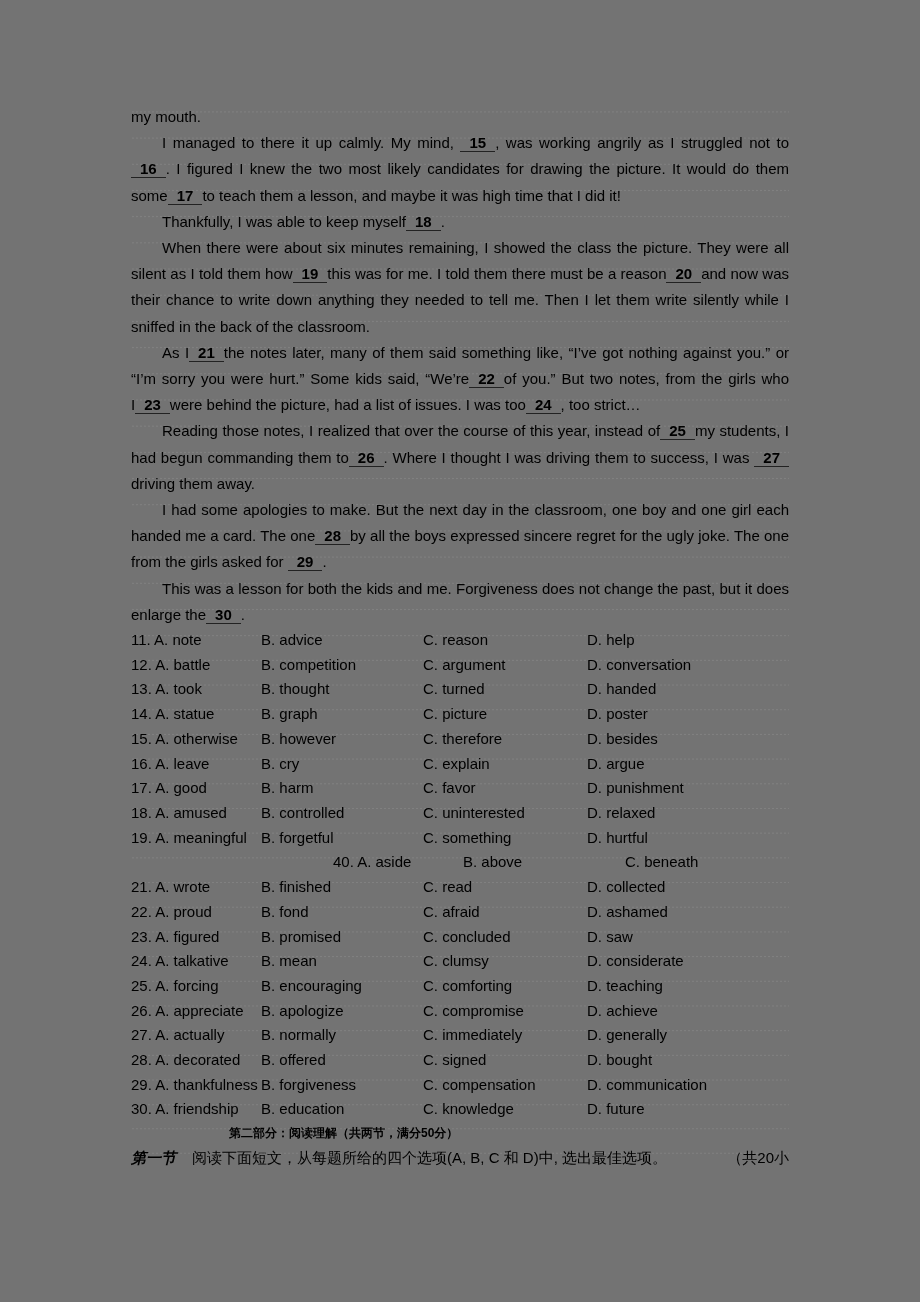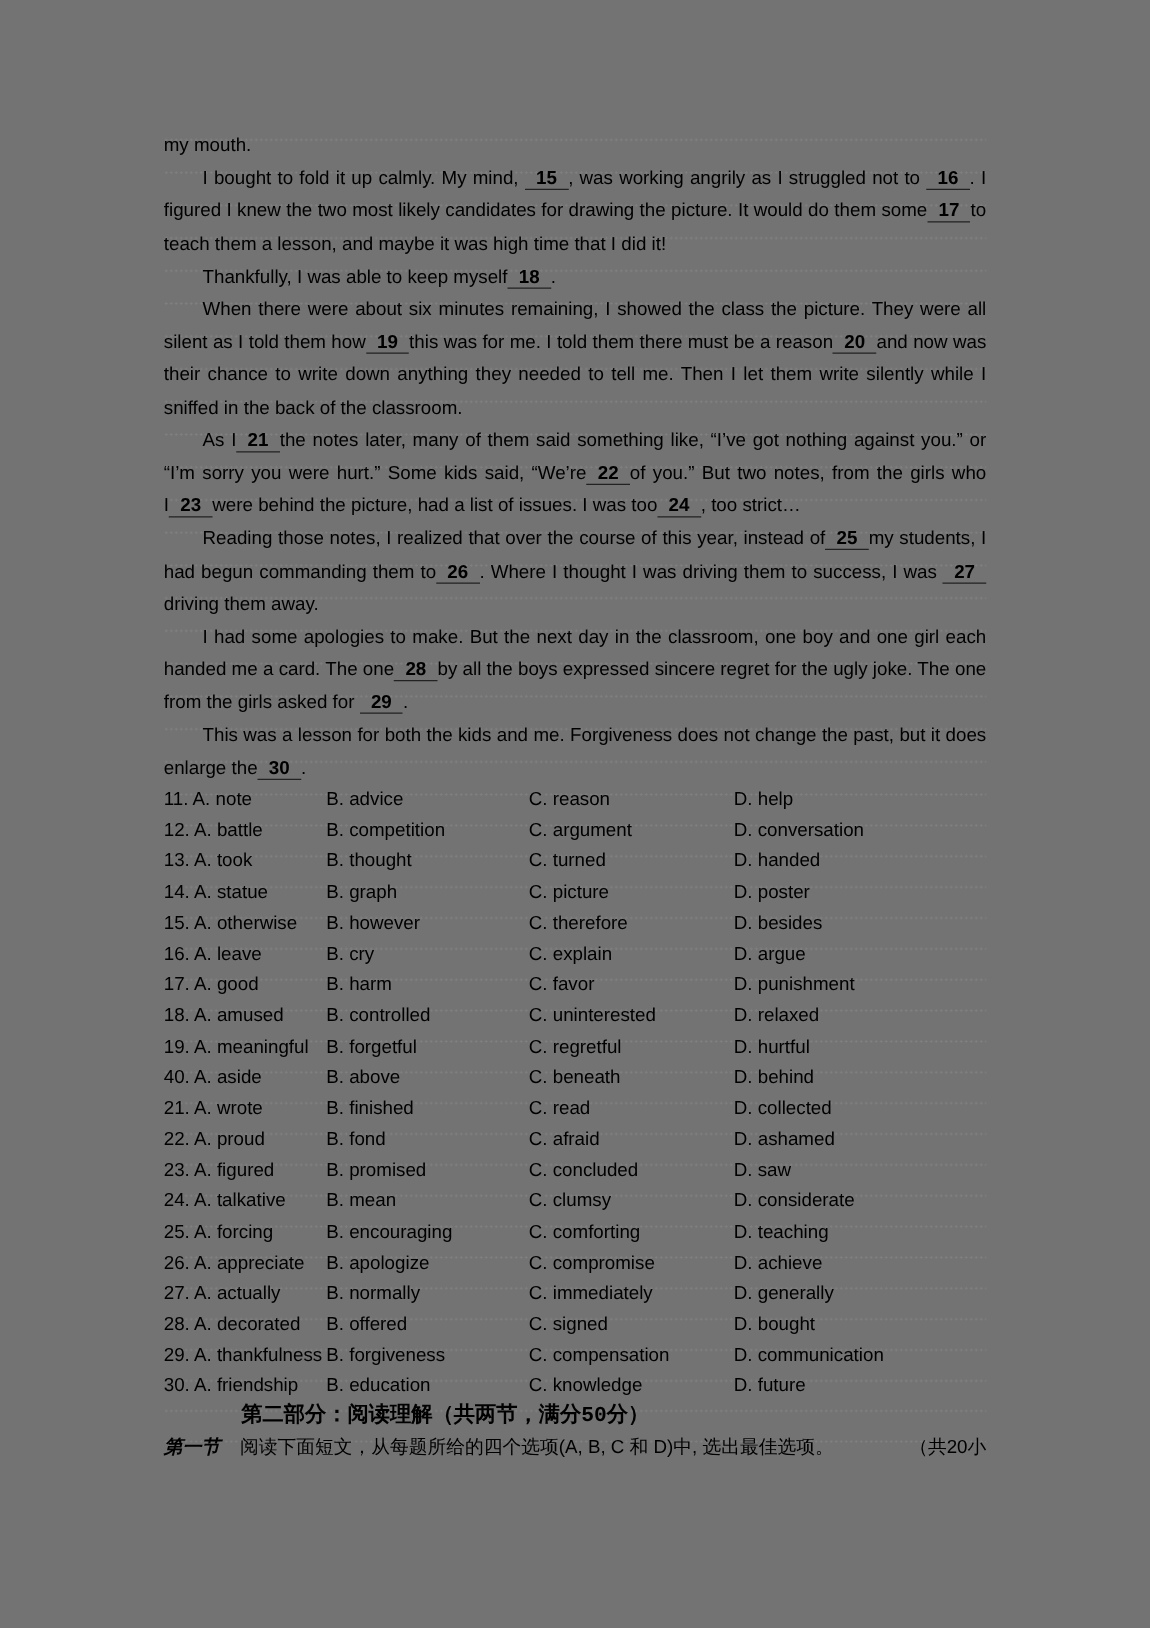--- a/index.html
+++ b/index.html
@@ -48,46 +48,45 @@
   .opt-cell:nth-child(1) { width: 130px; }
   .opt-cell:nth-child(2) { width: 162px; }
   .opt-cell:nth-child(3) { width: 164px; }
   .opt-cell:nth-child(4) { flex: 1; }
   .footer {
     background-image: radial-gradient(circle, rgba(140,140,140,0.55) 0.7px, transparent 1.1px);
     background-size: 4px 24.5px;
     background-position: 0 19px;
   }
   .part2-heading {
-    font-size: 17px;
+    font-size: 12px;
     font-weight: bold;
     line-height: 23px;
-    margin: 0 0 0 62px;
-    font-family: Liberation Mono, monospace;
+    margin: 0 0 0 98px;
   }
   .section1-line {
     display: flex;
     justify-content: space-between;
     align-items: baseline;
     font-size: 15px;
     line-height: 25px;
   }
   .section1-label { font-weight: bold; margin-right: 16px; font-style: italic; }
   .section1-tail { white-space: nowrap; }
 </style>
 </head>
 <body>
 
 <div class="page">
   <div class="content">
 
     <div class="passage">
       <p class="cont">my mouth.</p>
 
-    <p><span>I bought to fold it up calmly. My mind, </span><span class="blank">15</span><span>, was working angrily as I struggled not to </span><span class="blank">16</span><span>. I figured I knew the two most likely candidates for drawing the picture. It would do them some</span><span class="blank">17</span><span>to teach them a lesson, and maybe it was high time that I did it!</span></p>
+    <p><span>I managed to there it up calmly. My mind, </span><span class="blank">15</span><span>, was working angrily as I struggled not to </span><span class="blank">16</span><span>. I figured I knew the two most likely candidates for drawing the picture. It would do them some</span><span class="blank">17</span><span>to teach them a lesson, and maybe it was high time that I did it!</span></p>
         <p><span>Thankfully, I was able to keep myself</span><span class="blank">18</span><span>.</span></p>
         <p><span>When there were about six minutes remaining, I showed the class the picture. They were all silent as I told them how</span><span class="blank">19</span><span>this was for me. I told them there must be a reason</span><span class="blank">20</span><span>and now was their chance to write down anything they needed to tell me. Then I let them write silently while I sniffed in the back of the classroom.</span></p>
         <p><span>As I</span><span class="blank">21</span><span>the notes later, many of them said something like, “I’ve got nothing against you.” or “I’m sorry you were hurt.” Some kids said, “We’re</span><span class="blank">22</span><span>of you.” But two notes, from the girls who I</span><span class="blank">23</span><span>were behind the picture, had a list of issues. I was too</span><span class="blank">24</span><span>, too strict…</span></p>
         <p><span>Reading those notes, I realized that over the course of this year, instead of</span><span class="blank">25</span><span>my students, I had begun commanding them to</span><span class="blank">26</span><span>. Where I thought I was driving them to success, I was </span><span class="blank">27</span><span> driving them away.</span></p>
         <p><span>I had some apologies to make. But the next day in the classroom, one boy and one girl each handed me a card. The one</span><span class="blank">28</span><span>by all the boys expressed sincere regret for the ugly joke. The one from the girls asked for </span><span class="blank">29</span><span>.</span></p>
         <p><span>This was a lesson for both the kids and me. Forgiveness does not change the past, but it does enlarge the</span><span class="blank">30</span><span>.</span></p>
       </div>
 
     <div class="options">
 
@@ -135,28 +134,27 @@
         </div>
         <div class="opt-row">
           <span class="opt-cell">18. A. amused</span>
           <span class="opt-cell">B. controlled</span>
           <span class="opt-cell">C. uninterested</span>
           <span class="opt-cell">D. relaxed</span>
         </div>
         <div class="opt-row">
           <span class="opt-cell">19. A. meaningful</span>
           <span class="opt-cell">B. forgetful</span>
-          <span class="opt-cell">C. regretful</span>
+          <span class="opt-cell">C. something</span>
           <span class="opt-cell">D. hurtful</span>
         </div>
         <div class="opt-row">
           <span class="opt-cell">40. A. aside</span>
           <span class="opt-cell">B. above</span>
           <span class="opt-cell">C. beneath</span>
-          <span class="opt-cell">D. behind</span>
         </div>
         <div class="opt-row">
           <span class="opt-cell">21. A. wrote</span>
           <span class="opt-cell">B. finished</span>
           <span class="opt-cell">C. read</span>
           <span class="opt-cell">D. collected</span>
         </div>
         <div class="opt-row">
           <span class="opt-cell">22. A. proud</span>
           <span class="opt-cell">B. fond</span>

